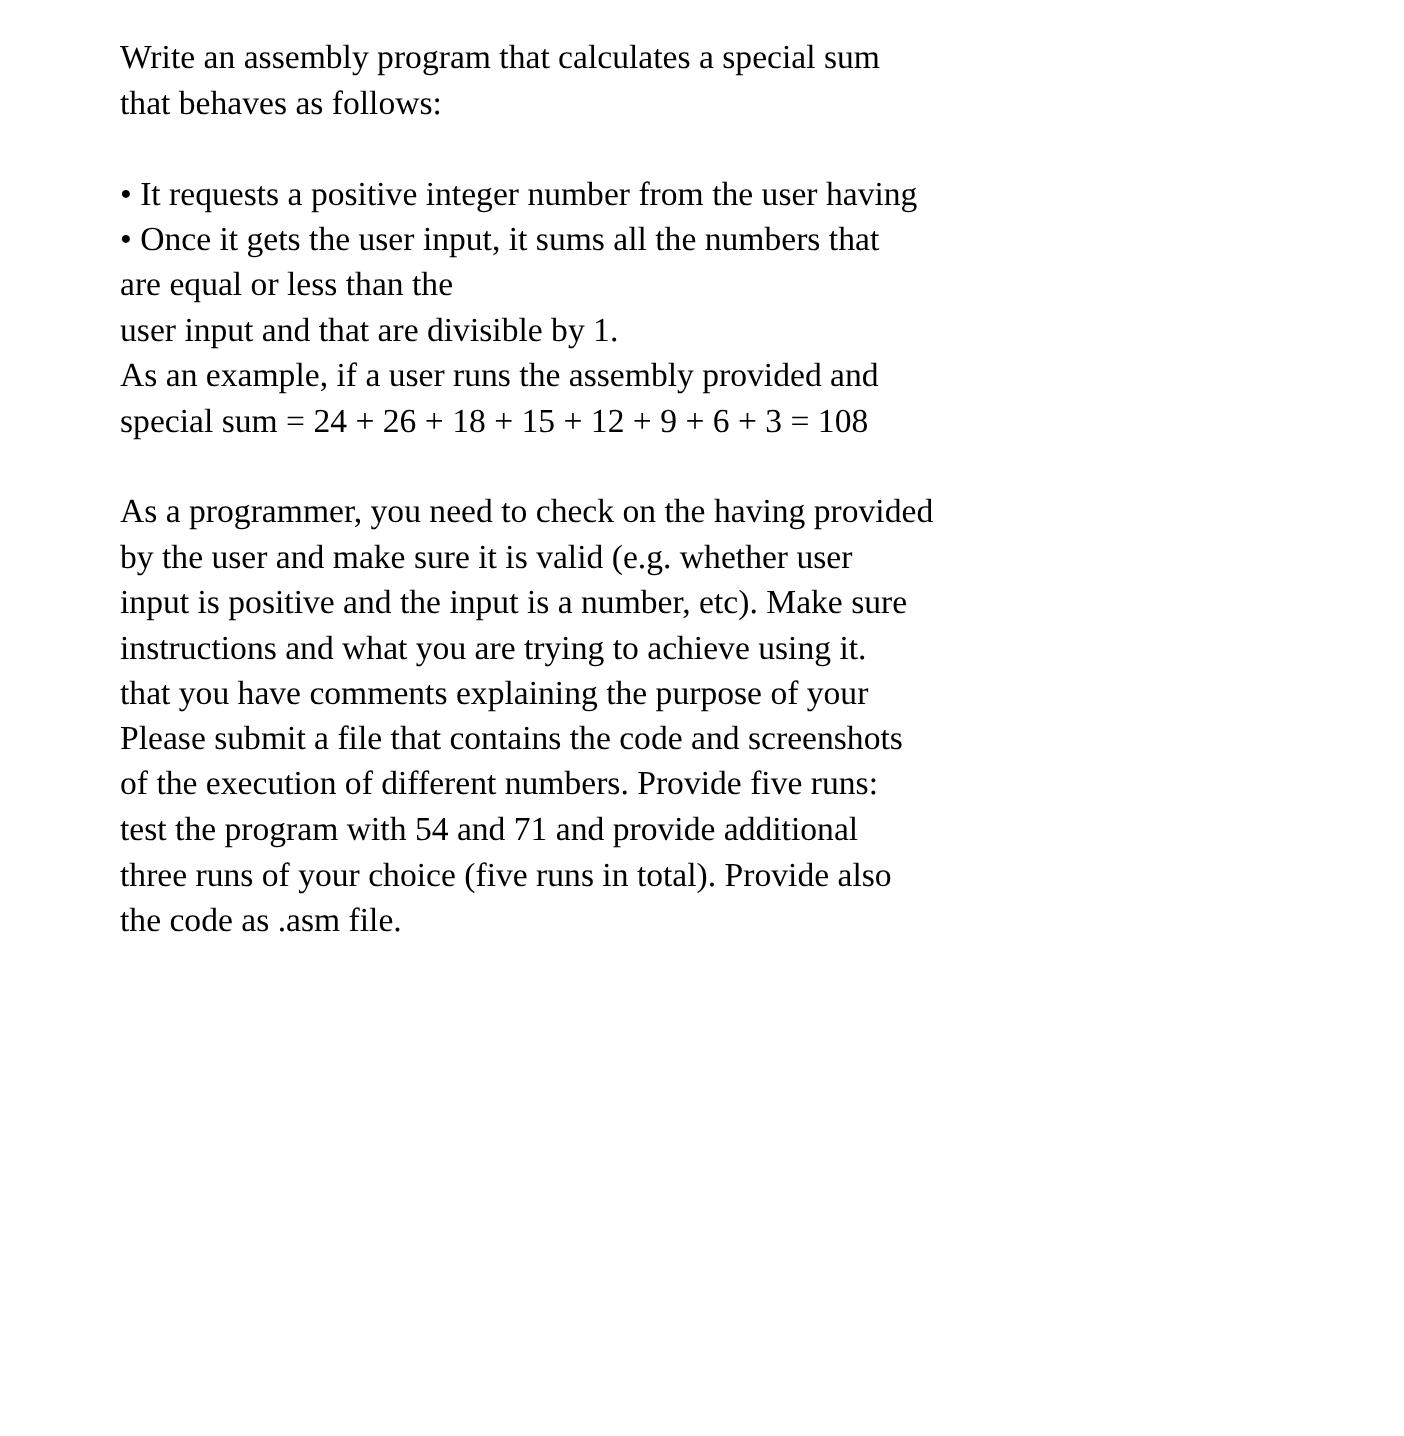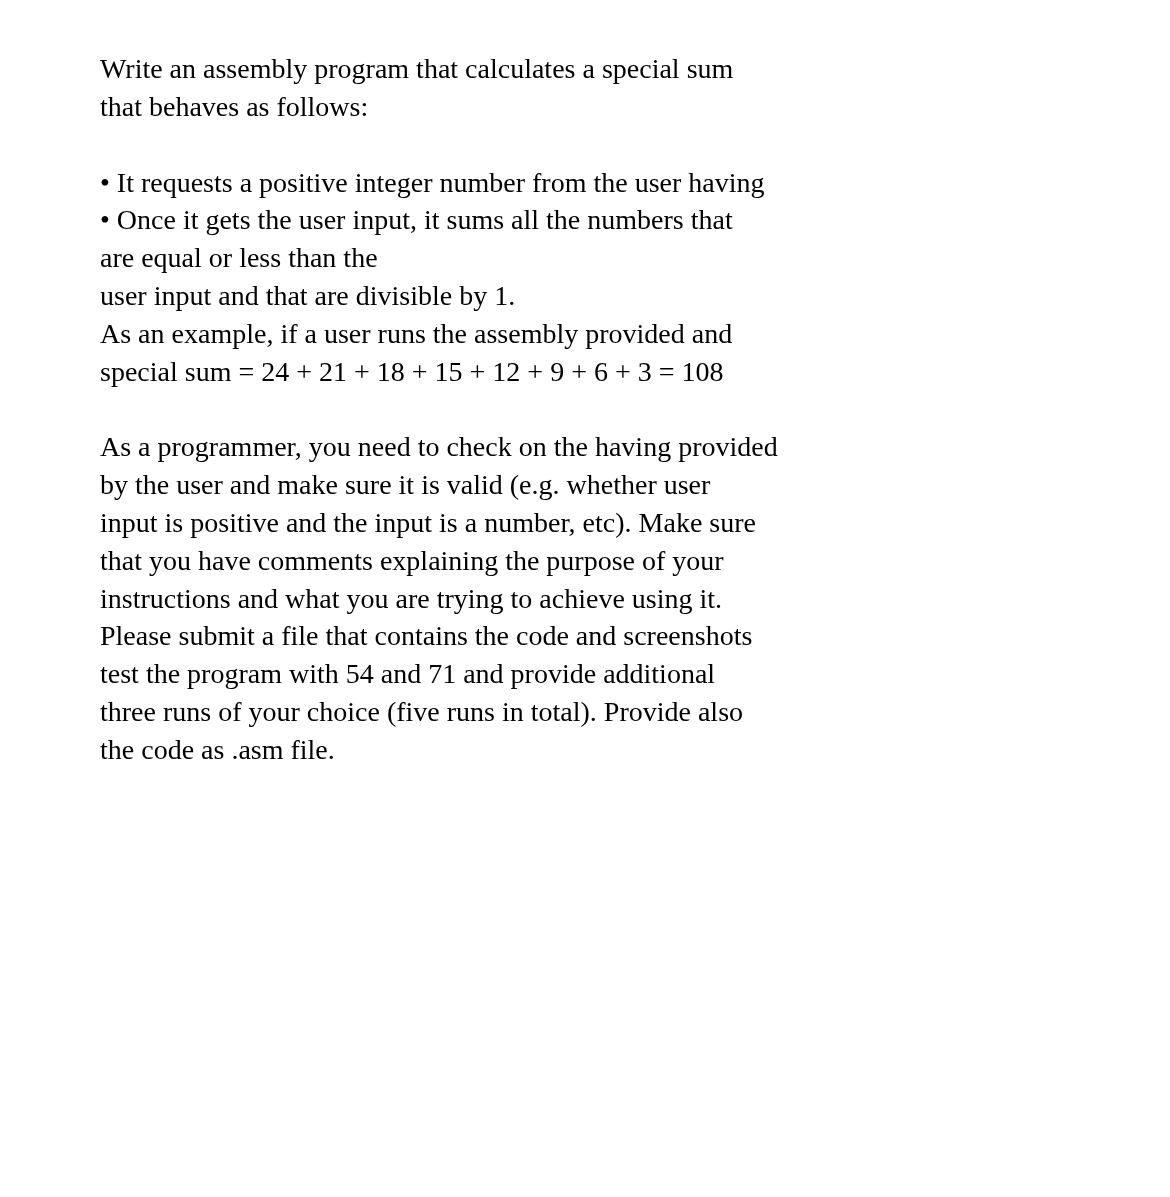--- a/index.html
+++ b/index.html
@@ -11,21 +11,20 @@
       background: #ffffff;
       font-family: "Times New Roman", Times, serif;
       font-size: 28px;
       line-height: 1.35;
       color: #000000;
       padding: 30px 60px 40px 100px;
       width: 1170px;
     }
     .paragraph {
       margin-bottom: 38px;
-      margin-top: 20px;
     }
     .paragraph:last-child {
       margin-bottom: 0;
     }
     .line {
       display: block;
     }
     .bold {
       font-weight: normal;
     }
@@ -37,28 +36,29 @@
   <span class="line">Write an assembly program that calculates a special sum</span>
   <span class="line">that behaves as follows:</span>
 </div>
 
 <div class="paragraph">
   <span class="line">• It requests a positive integer number from the user having</span>
   <span class="line">• Once it gets the user input, it sums all the numbers that</span>
   <span class="line">are equal or less than the</span>
   <span class="line">user input and that are divisible by 1.</span>
   <span class="line">As an example, if a user runs the assembly provided and</span>
-  <span class="line">special sum = 24 + 21 + 18 + 15 + 12 + 9 + 6 + 3 = 108</span>
+  <span class="line">special sum = 24 + 26 + 18 + 15 + 12 + 9 + 6 + 3 = 108</span>
 </div>
 
 <div class="paragraph">
   <span class="line">As a programmer, you need to check on the having provided</span>
   <span class="line">by the user and make sure it is valid (e.g. whether user</span>
   <span class="line">input is positive and the input is a number, etc). Make sure</span>
+  <span class="line">instructions and what you are trying to achieve using it.</span>
   <span class="line">that you have comments explaining the purpose of your</span>
-  <span class="line">instructions and what you are trying to achieve using it.</span>
   <span class="line">Please submit a file that contains the code and screenshots</span>
+  <span class="line">of the execution of different numbers. Provide five runs:</span>
   <span class="line">
     <span>test the program with </span><span class="bold">54</span><span> and </span><span class="bold">71</span><span> and provide additional</span>
   </span>
   <span class="line">three runs of your choice (five runs in total).   Provide also</span>
   <span class="line">the code as .asm file.</span>
 </div>
 
 </body></html>

